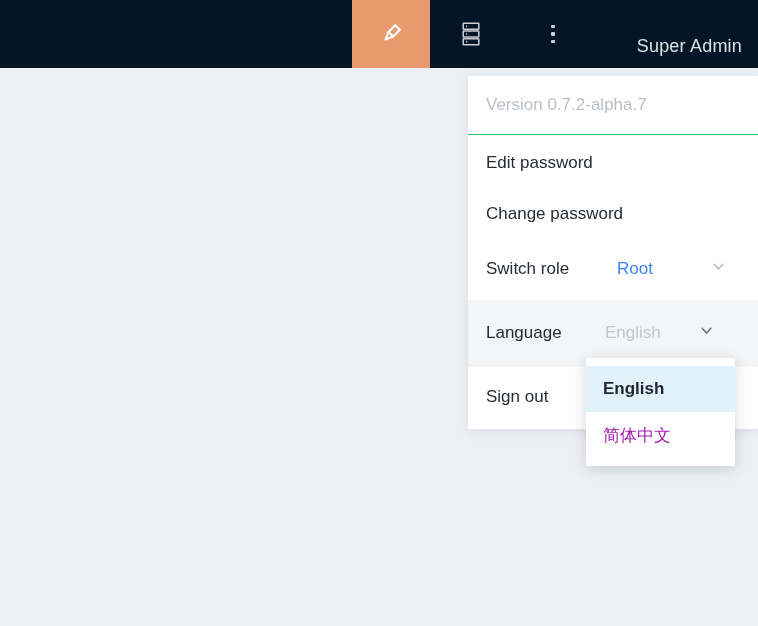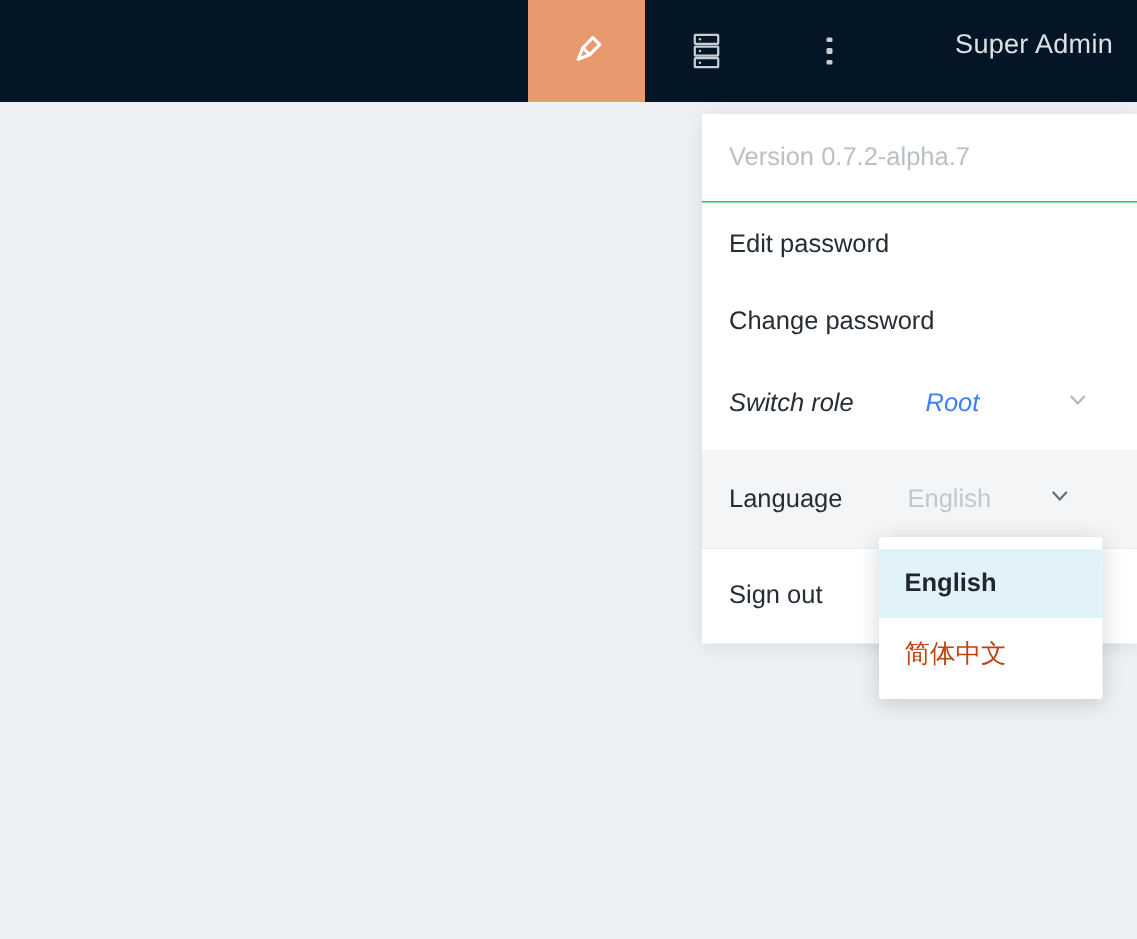--- a/index.html
+++ b/index.html
@@ -25,59 +25,59 @@
     display:flex; align-items:center; justify-content:center; cursor:pointer;
   }
   .icon-btn.server { left:453px; }
   .icon-btn.kebab  { left:535px; }
   .kebab-dots { display:flex; flex-direction:column; gap:4px; }
   .kebab-dots i {
     width:3.5px; height:3.5px; background:#c9ced4; border-radius:1px; display:block;
   }
   .user-label {
     position:absolute; right:16px; top:0; height:57px;
-    display:flex; align-items:flex-start;
-    color:#dce1e6; font-size:18px; letter-spacing:.2px; cursor:pointer;margin-top:19px;
+    display:flex; align-items:flex-end;
+    color:#dce1e6; font-size:18px; letter-spacing:.2px; cursor:pointer;
   }
 
   
   .menu-panel {
     position:absolute; left:468px; top:76px; width:290px; height:353px;
     background:#ffffff;
     box-shadow:0 2px 12px rgba(10,30,50,0.10);
     font-size:17px; color:#262d34;
     z-index:5;
   }
   .row { position:relative; display:flex; align-items:center; padding-left:18px; cursor:pointer; }
   .row-version {
     height:59px; border-bottom:1px solid #22c55e;
     color:#b9bfc6; cursor:default;
   }
   .row-edit   { height:55px; }
   .row-pass   { height:48px; }
-  .row-role   { height:62px;font-style:italic; }
+  .row-role   { height:62px; }
   .row-lang   { height:65px; background:#f4f5f6;align-items:center; }
   .row-out    { height:63px; border-top:1px solid #ebedef; }
   .row .value   { position:absolute; }
   .row-role .value { left:149px; color:#3b82f6; }
   .row-lang .value { left:137px; color:#c2c7cd; }
   .chev { position:absolute; top:50%; transform:translateY(-50%); display:block; }
   .row-role .chev { left:243px; }
   .row-lang .chev { left:231px; }
 
   
   .lang-submenu {
     position:absolute; left:586px; top:358px; width:149px;
     background:#ffffff; border-radius:2px;
     box-shadow:0 3px 14px rgba(10,30,50,0.18);
     padding:8px 0; z-index:10;
   }
   .lang-option {
     height:46px; display:flex; align-items:center; padding-left:17px;
-    font-size:17px; color:#c2410c; cursor:pointer;
+    font-size:17px; color:#a21caf; cursor:pointer;
   }
   .lang-option.selected {
     background:#e2f2fa; font-weight:bold; color:#1f262d;
   }
 </style>
 </head>
 <body>
 
 <div class="topbar">
 

